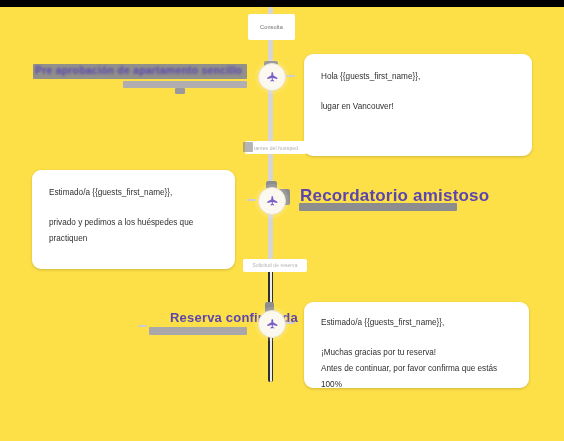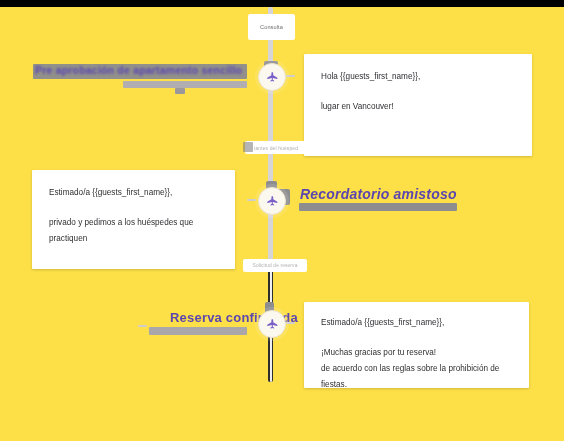--- a/index.html
+++ b/index.html
@@ -88,21 +88,21 @@
     width: 9px;
     background: #cfcdcf;
     border-radius: 1px;
     z-index: 4;
   }
 
   
   .card {
     position: absolute;
     background: #ffffff;
-    border-radius: 1px;
+    border-radius: 9px;
     box-sizing: border-box;
     padding: 15px 17px 0 17px;
     font-size: 8.2px;
     line-height: 1.95;
     color: #2f2f33;
     box-shadow: 0 1px 3px rgba(0,0,0,0.18);
   }
   .card p { margin: 0; }
   .card .gap { height: 14px; }
 
@@ -188,21 +188,21 @@
   <div class="node-shadow" style="left:266px; top:174px; width:11px; height:8px;"></div>
   <div class="node-shadow" style="left:278px; top:182px; width:12px; height:16px;"></div>
   <div class="node" style="left:258px; top:180px;">
     <span>
       <svg width="12" height="12" viewBox="0 0 24 24" fill="#7b5fc9">
         <path d="M12 2.5c-.7 0-1.2.8-1.2 1.9v4.2L3.2 13c-.4.2-.7.7-.7 1.2v1.3c0 .4.4.7.8.6l8.3-2.3v3.9l-2.2 1.5c-.3.2-.5.5-.5.9v.6c0 .3.3.5.6.4l3.1-.9 3.1.9c.3.1.6-.1.6-.4v-.6c0-.4-.2-.7-.5-.9l-2.2-1.5v-3.9l8.3 2.3c.4.1.8-.2.8-.6V14.2c0-.5-.3-1-.7-1.2l-7.6-4.4V4.4c0-1.1-.5-1.9-1.2-1.9z"></path>
       </svg>
     </span>
   </div>
 
-  <div class="heading" style="left:300px; top:179px; color:#5b46b0; font-size:14px;font-style:italic;">
+  <div class="heading" style="left:300px; top:179px; color:#5b46b0; font-size:17px;">
     <span>Recordatorio amistoso</span>
   </div>
   <div class="sub-redact" style="left:299px; top:196px; width:158px; height:8px;"></div>
 
   <div class="stage-chip blurred" style="left:243px; top:252px; width:64px; height:13px; font-size:4.9px;">
     <span>Solicitud de reserva</span>
   </div>
 
   <div class="heading" style="left:142px; top:303px; color:#5b46b0; font-size:13px;padding-left:28px;">
     <span>Reserva confirmada</span>
@@ -217,16 +217,16 @@
         <path d="M12 2.5c-.7 0-1.2.8-1.2 1.9v4.2L3.2 13c-.4.2-.7.7-.7 1.2v1.3c0 .4.4.7.8.6l8.3-2.3v3.9l-2.2 1.5c-.3.2-.5.5-.5.9v.6c0 .3.3.5.6.4l3.1-.9 3.1.9c.3.1.6-.1.6-.4v-.6c0-.4-.2-.7-.5-.9l-2.2-1.5v-3.9l8.3 2.3c.4.1.8-.2.8-.6V14.2c0-.5-.3-1-.7-1.2l-7.6-4.4V4.4c0-1.1-.5-1.9-1.2-1.9z"></path>
       </svg>
     </span>
   </div>
   <div class="dash" style="left:286px; top:315px;"></div>
 
   <div class="card" style="left:304px; top:295px; width:225px; height:86px; padding-top:13px;">
     <p>Estimado/a {{guests_first_name}},</p>
     <div class="gap"></div>
     <p>¡Muchas gracias por tu reserva!</p>
-    <p>de acuerdo con las reglas sobre la prohibición de fiestas.</p>
+    <p>Antes de continuar, por favor confirma que estás 100%</p>
   </div>
 
 </div>
 
 </body></html>

